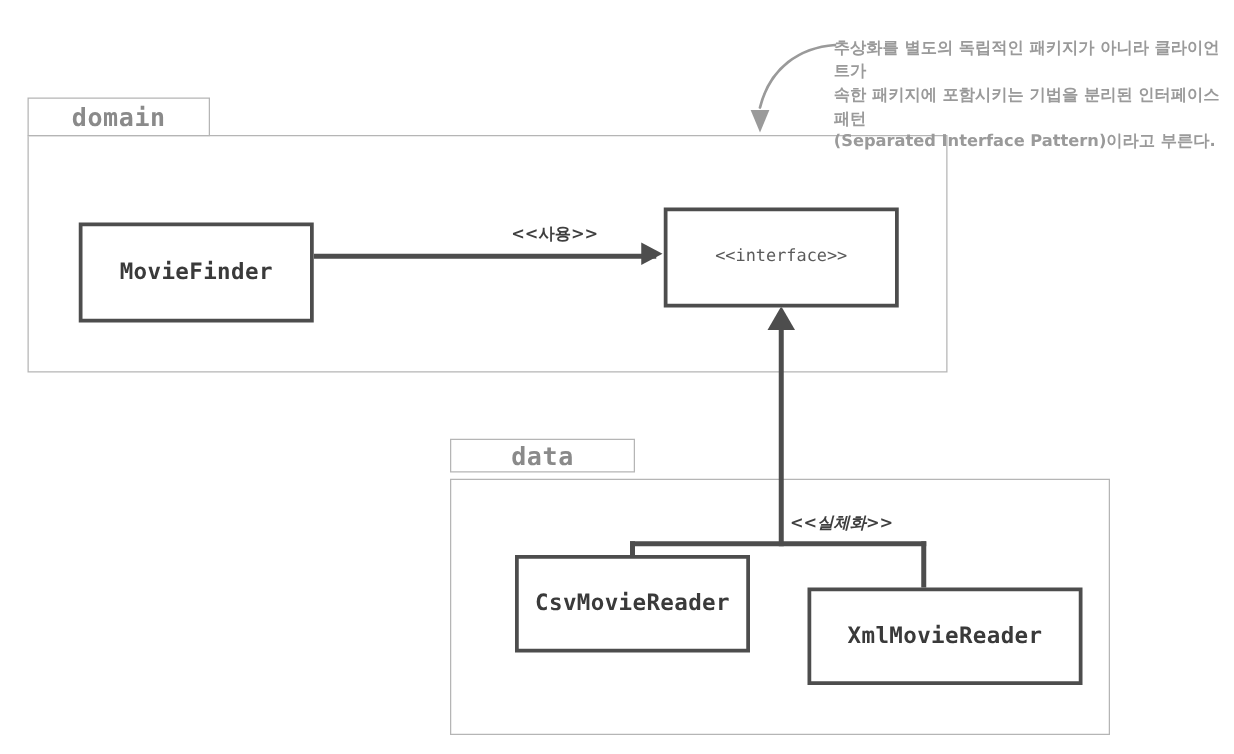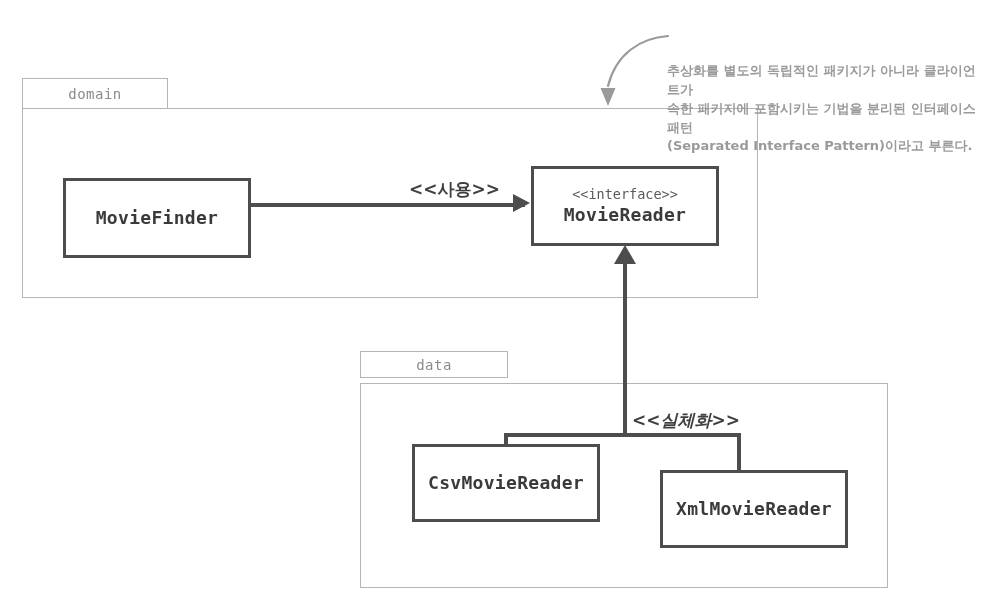--- a/index.html
+++ b/index.html
@@ -24,22 +24,22 @@
     box-sizing: border-box;
     border: 1px solid #b5b5b5;
     background: #ffffff;
     display: flex;
     align-items: center;
     justify-content: center;
     z-index: 3;
   }
   .package-tab-label {
     font-family: "DejaVu Sans Mono", "Liberation Mono", monospace;
-    font-size: 14px;
-    font-weight: normal;
+    font-size: 20px;
+    font-weight: bold;
     color: #8a8a8a;
     letter-spacing: 0.5px;
   }
   .package-body {
     position: absolute;
     box-sizing: border-box;
     border: 1px solid #b5b5b5;
     background: transparent;
     z-index: 1;
   }
@@ -85,38 +85,37 @@
   .arrow-open, .arrow-solid {
     position: absolute;
     width: 0;
     height: 0;
     z-index: 5;
   }
 
   .edge-label {
     position: absolute;
     font-family: "DejaVu Sans", "Liberation Sans", sans-serif;
-    font-size: 17px;
+    font-size: 13px;
     font-weight: bold;
     color: #3f3f3f;
     white-space: nowrap;
     z-index: 7;
   }
 
   
   .annotation {
     position: absolute;
     font-family: "DejaVu Sans", "Liberation Sans", sans-serif;
     font-size: 13px;
     font-weight: bold;
     color: #9a9a9a;
     line-height: 1.45;
     white-space: pre-line;
     z-index: 8;
-    margin-top: 32px;
   }
   .callout-svg {
     position: absolute;
     z-index: 7;
     overflow: visible;
   }
 </style>
 </head>
 <body>
 
@@ -160,24 +159,23 @@
 
   <div class="conn conn-v" style="left:737px; top:433px; height:39px;"></div>
   <div class="edge-label" style="left:632px; top:409px;font-style:italic;">&lt;&lt;실체화&gt;&gt;</div>
 
   <div class="class-box" style="left:63px; top:178px; width:188px; height:80px;">
     <span class="class-name">MovieFinder</span>
   </div>
 
   <div class="class-box" style="left:531px; top:166px; width:188px; height:80px;">
     <span class="class-stereotype">&lt;&lt;interface&gt;&gt;</span>
-    <span class="class-name">MovieReader</span>
   </div>
 
   <div class="class-box" style="left:412px; top:444px; width:188px; height:78px;">
     <span class="class-name">CsvMovieReader</span>
   </div>
 
-  <div class="class-box" style="left:660px; top:470px; width:188px; height:78px;">
+  <div class="class-box" style="left:646px; top:470px; width:220px; height:78px;">
     <span class="class-name">XmlMovieReader</span>
   </div>
 
 </div>
 
 </body></html>

